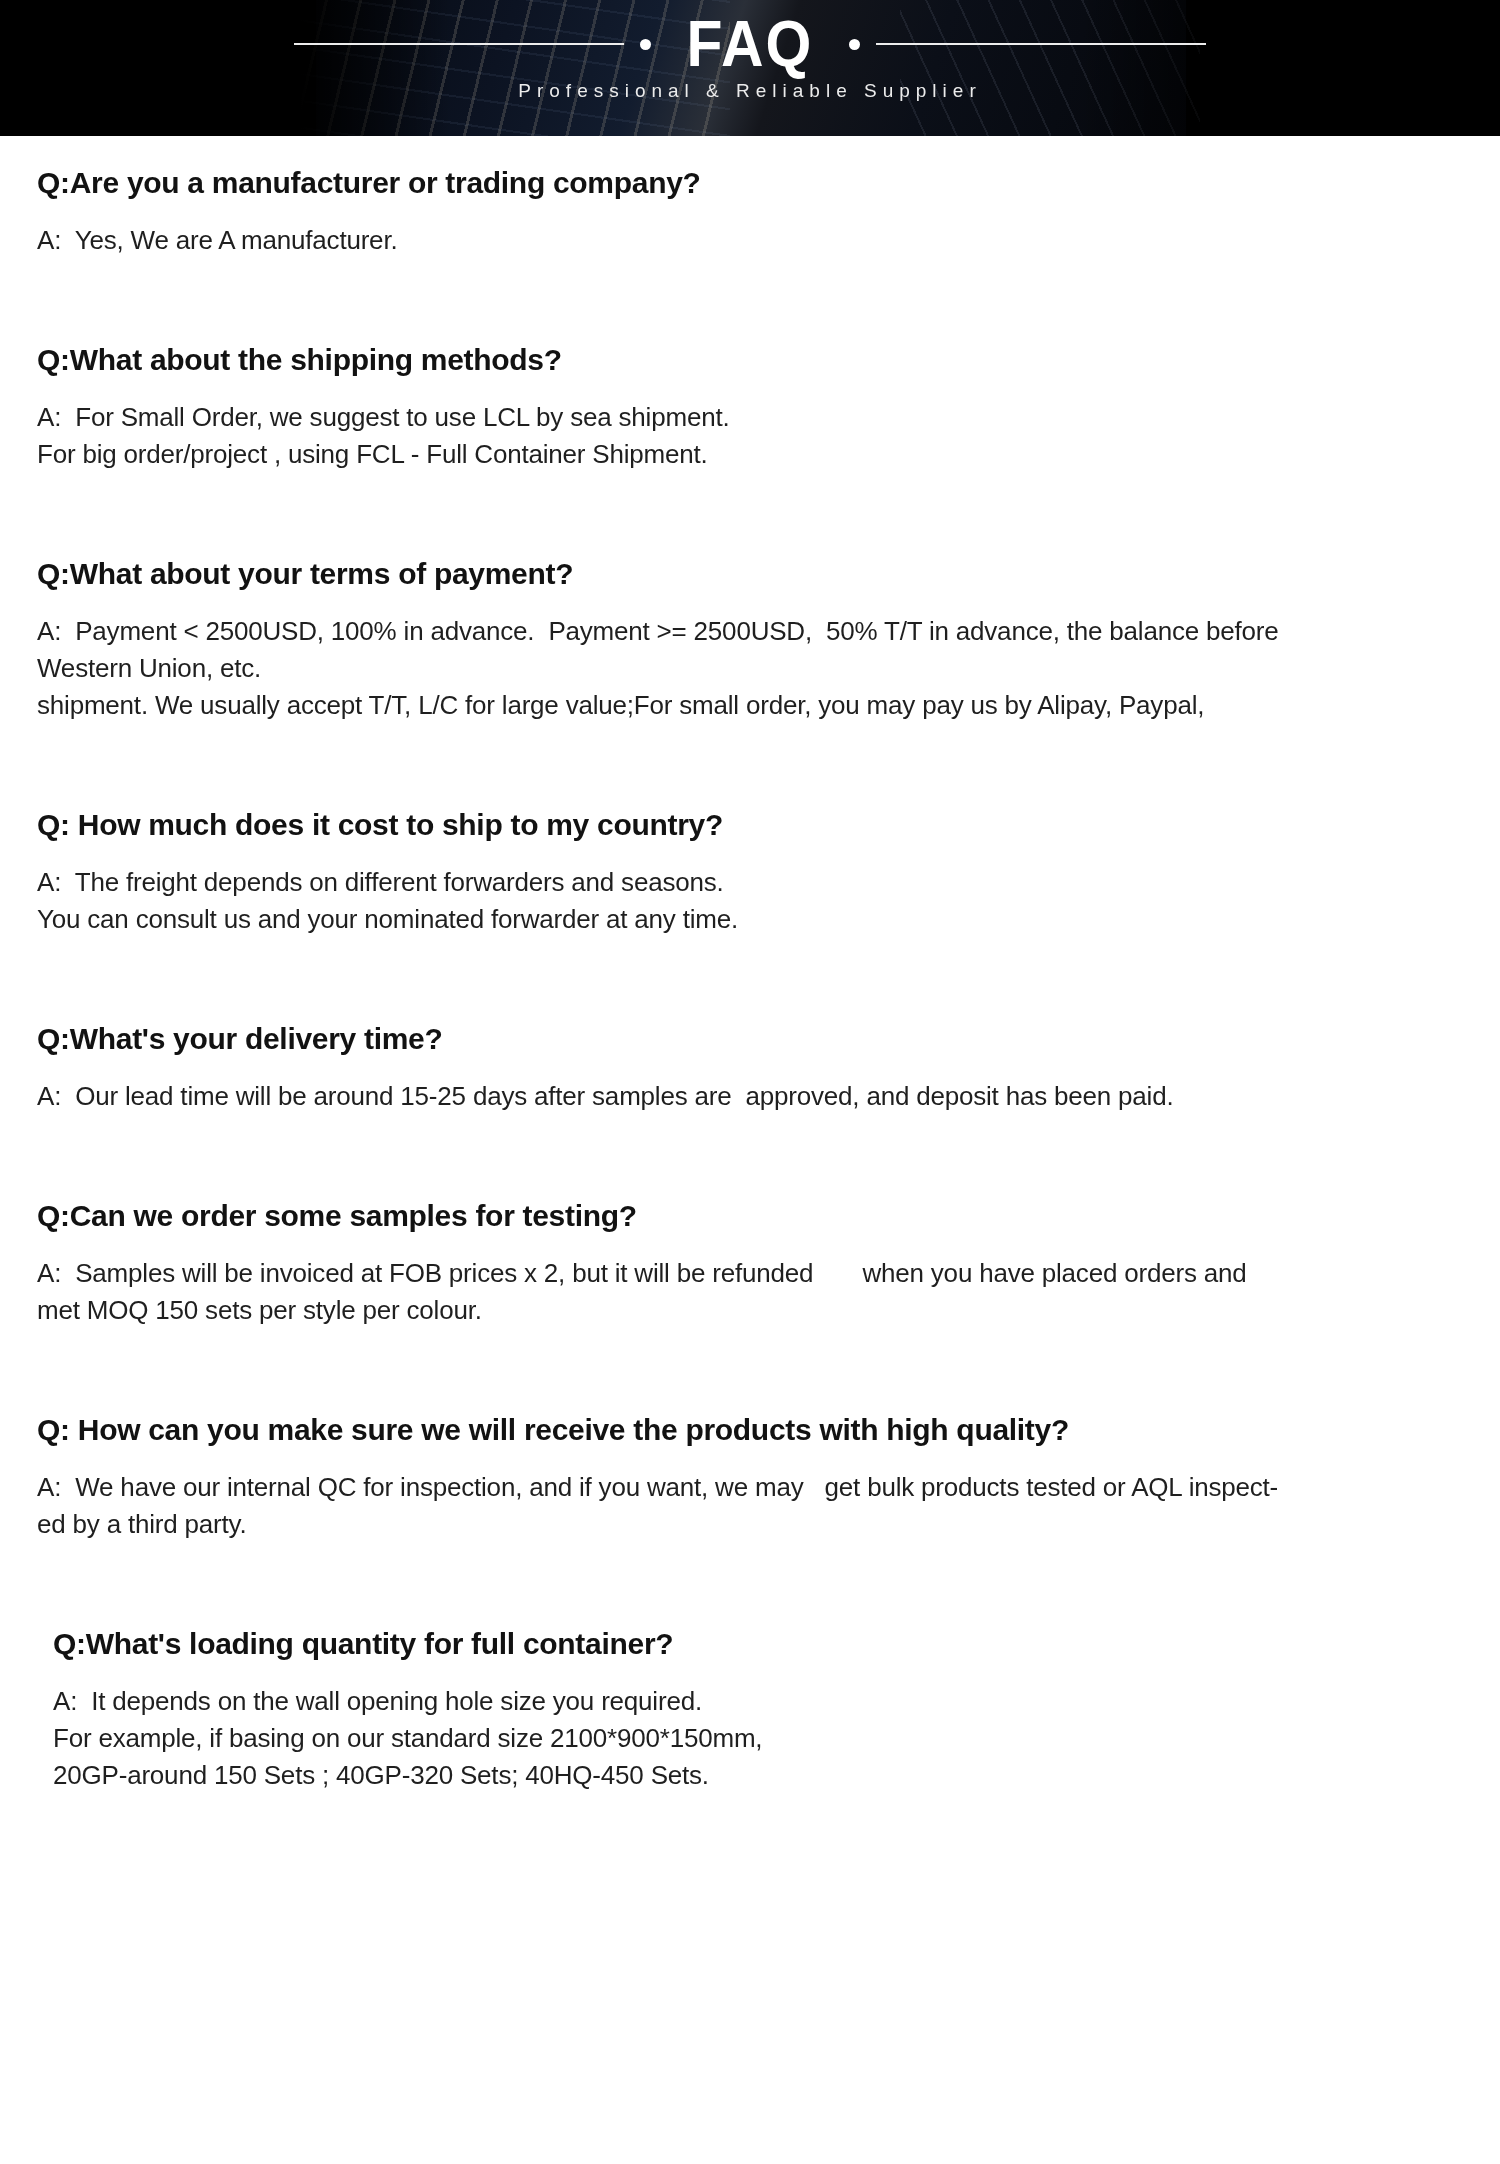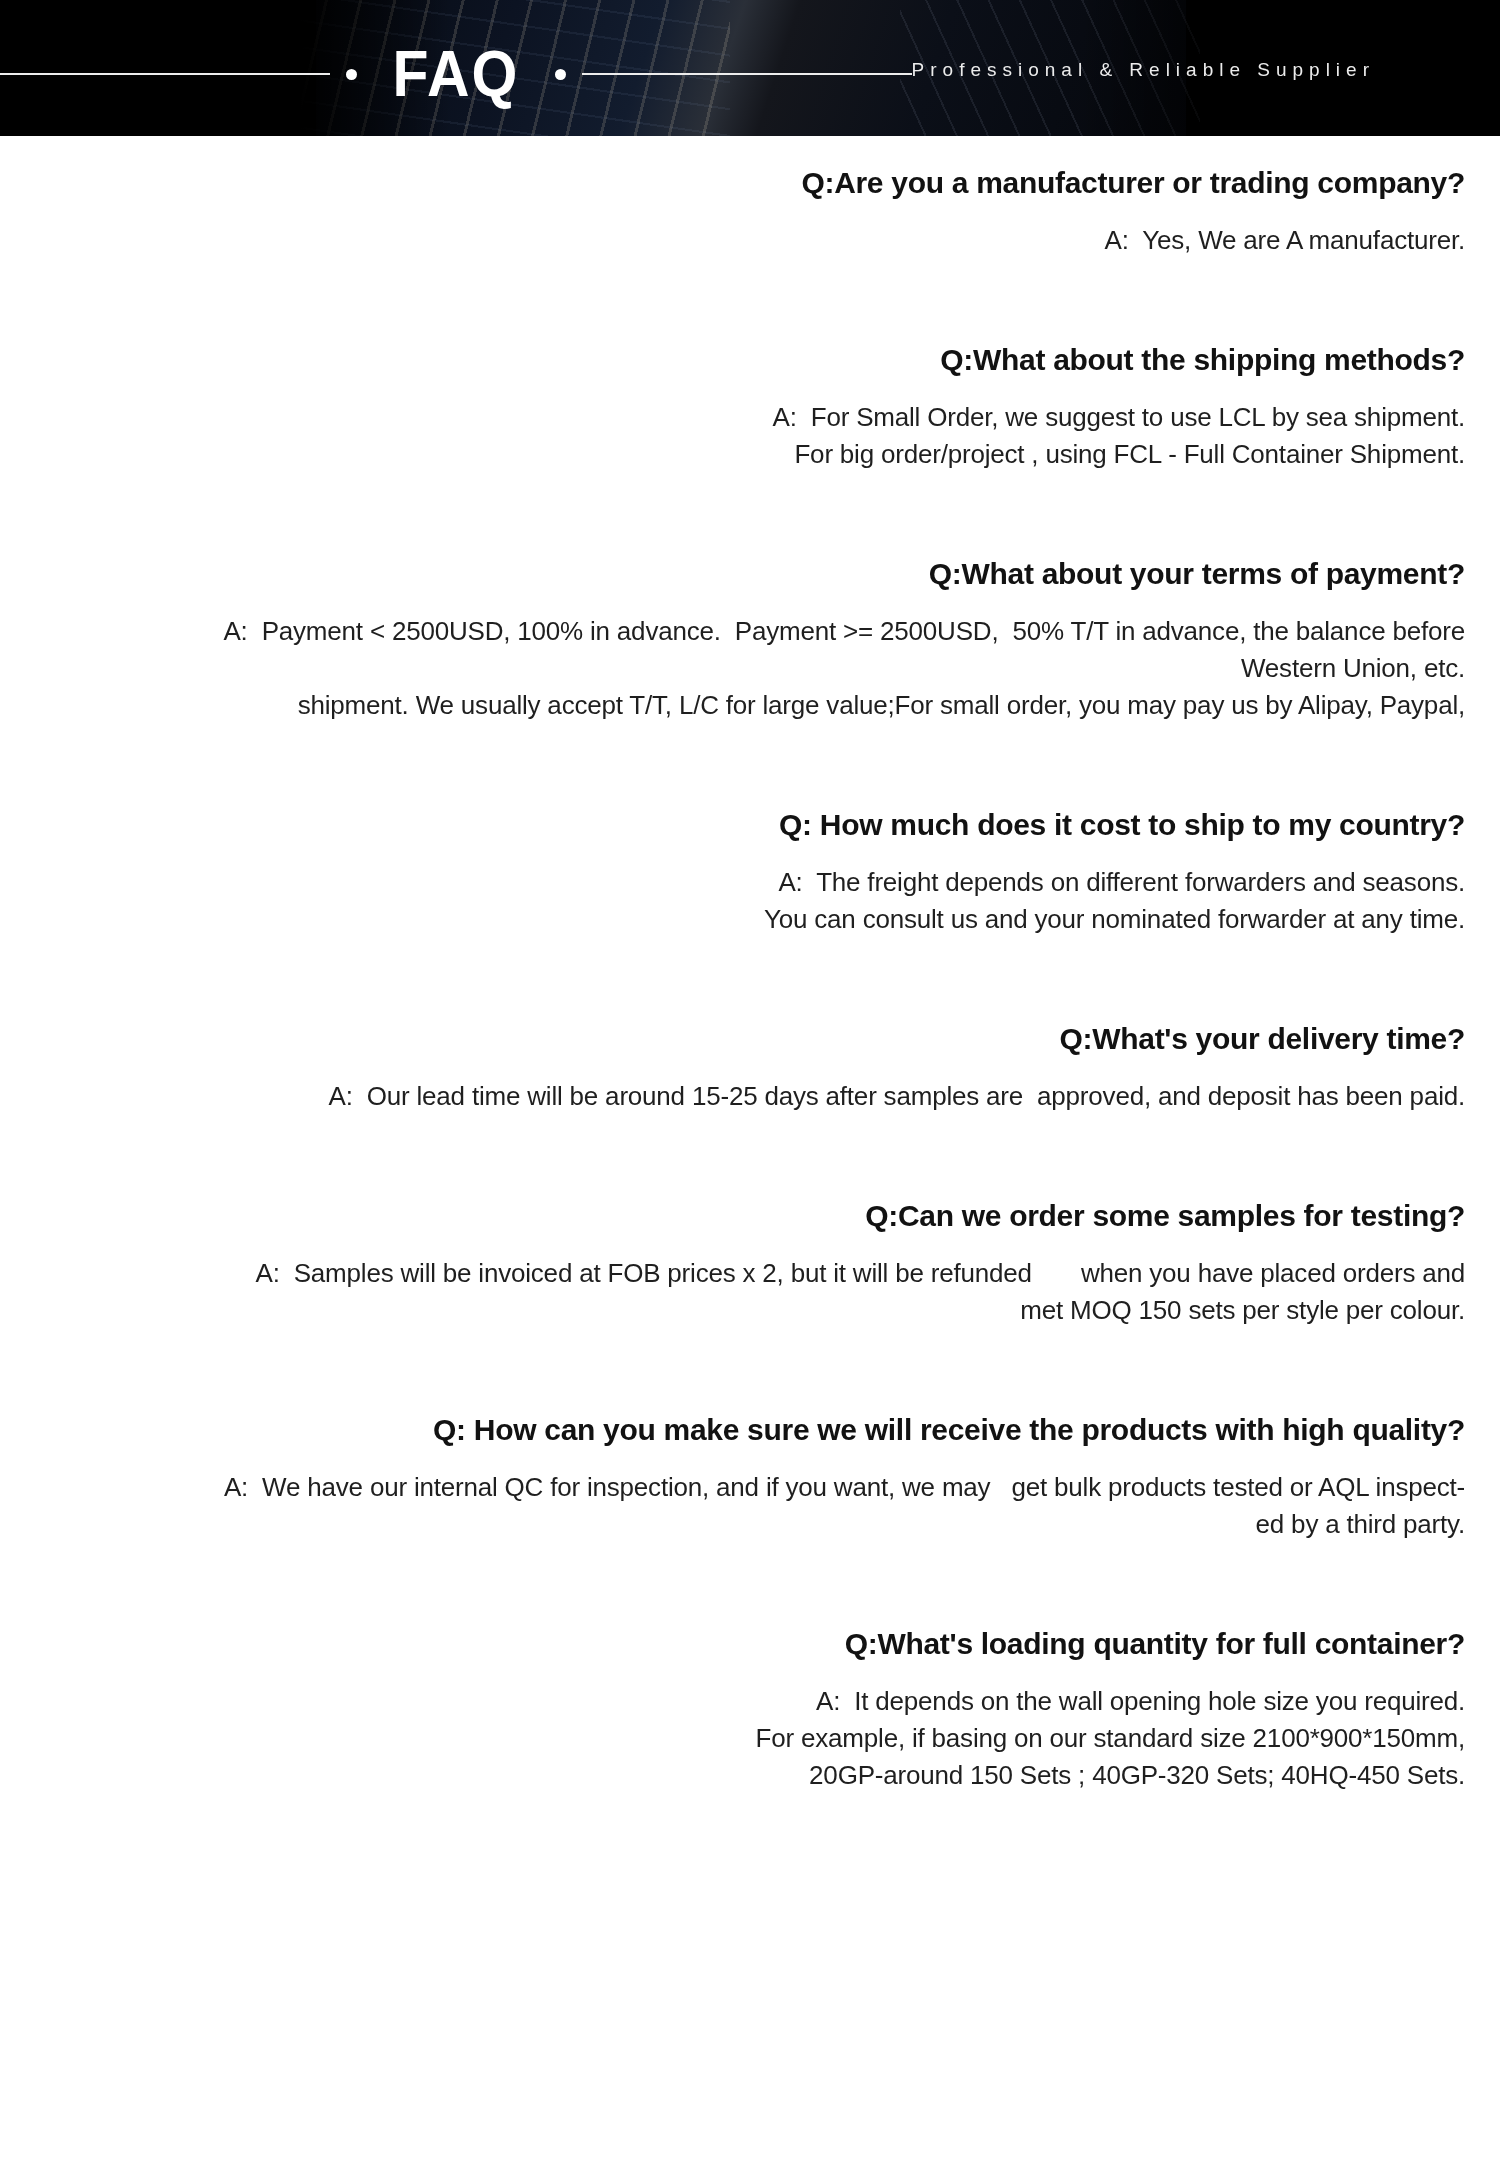--- a/index.html
+++ b/index.html
@@ -44,21 +44,21 @@
     transform:skewY(8deg);
   }
   .banner .fade{
     position:absolute; inset:0;
     background:linear-gradient(90deg,
       #000 0%, #000 20%, rgba(0,0,0,0) 30%,
       rgba(0,0,0,0) 72%, rgba(0,0,0,0.75) 82%, #000 93%);
   }
   .banner-content{
     position:absolute; inset:0;
-    display:flex; flex-direction:row;
+    display:flex; flex-direction:column;
     align-items:center;
   }
   .title-row{
     margin-top:12px;
     display:flex; align-items:center;
     height:64px;
   }
   .rule{
     display:inline-block;
     width:330px; height:2px;
@@ -83,21 +83,20 @@
   .banner-subtitle{
     margin-top:4px;
     font-size:19px;
     letter-spacing:6px;
     color:#ececec;
     white-space:pre;
   }
   
   .faq-list{
     padding:28px 35px 0 37px;
-    text-align:right;
   }
   .faq-item{
     margin:0 0 82px 0;
   }
   .question{
     margin:0 0 20px 0;
     font-size:30px;
     line-height:38px;
     font-weight:700;
     color:#121212;

